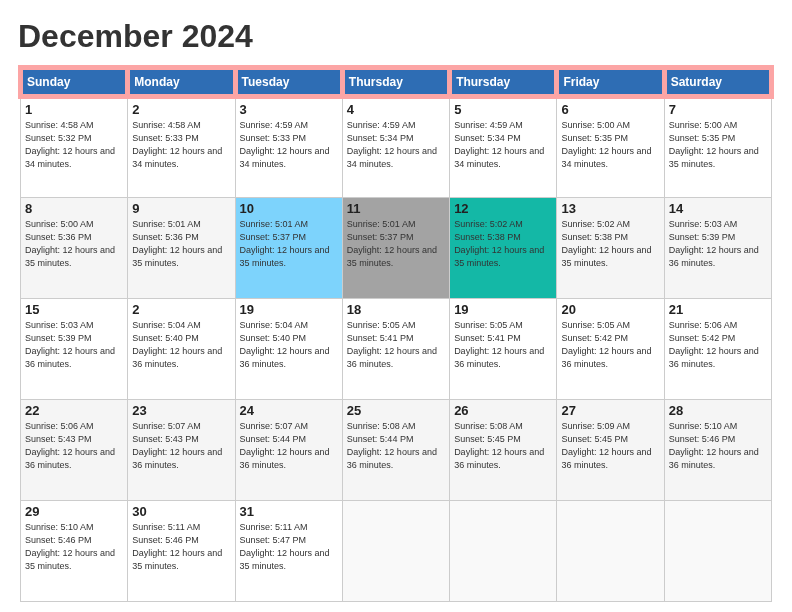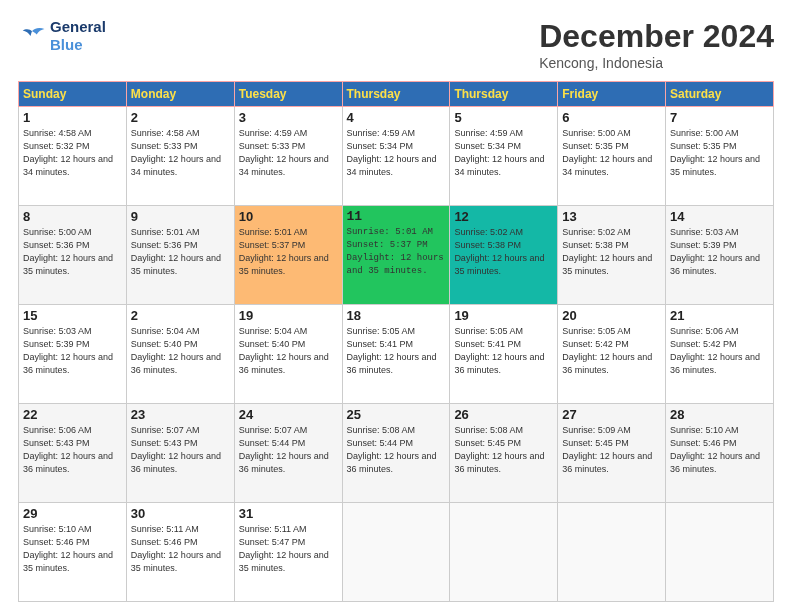--- a/index.html
+++ b/index.html
@@ -45,26 +45,26 @@
     }
     .calendar {
       flex: 1;
       border: 1px solid #ccc;
       border-collapse: collapse;
       width: 100%;
       table-layout: fixed;
     }
     .calendar th {
       background: #2e6db4;
-      color: #fde047;
+      color: #ffffff;
       font-size: 12px;
       font-weight: bold;
       padding: 5px 4px;
       text-align: left;
-      border: 1px solid #fca5a5;
+      border: 5px solid #fca5a5;
     }
     .calendar td {
       border: 1px solid #ccc;
       vertical-align: top;
       padding: 3px 4px;
       font-size: 9.5px;
       color: #333;
       background: #fff;
       height: 80px;
     }
@@ -85,33 +85,22 @@
     }
     .empty {
       background: #f9f9f9 !important;
     }
   </style>
 </head>
 <body>
 
 <div class="page">
   <div class="header">
-    <div class="logo">
-      <svg class="logo-bird" viewBox="0 0 36 28">
-        <path d="M18 8 C20 4, 28 2, 34 5 C30 6, 26 8, 24 12 C22 10, 20 9, 18 8Z" fill="#4a90d9"></path>
-        <path d="M18 8 C16 5, 10 4, 6 7 C10 8, 14 10, 16 14 C17 12, 17 10, 18 8Z" fill="#2e6db4"></path>
-      </svg>
-      <div>
-        <div style="font-size:15px;font-weight:bold;color:#1a3a6b;line-height:1.2;">General</div>
-        <div style="font-size:15px;font-weight:bold;color:#4a90d9;line-height:1.2;">Blue</div>
-      </div>
-    </div>
     <div class="title-block">
       <div class="month-title">December 2024</div>
-      <div class="location">Kencong, Indonesia</div>
     </div>
   </div>
 
   <table class="calendar">
     <thead>
       <tr>
 
       <th>Sunday</th>
           <th>Monday</th>
           <th>Tuesday</th>
@@ -190,29 +179,29 @@
           </div>
         </td>
           <td style="background: rgb(245, 245, 245);">
           <span class="day-num">9</span>
           <div class="day-info">
             Sunrise: 5:01 AM<br>
             Sunset: 5:36 PM<br>
             Daylight: 12 hours and 35 minutes.
           </div>
         </td>
-          <td style="background: #fdba74;">
+          <td style="background: #7dd3fc;">
           <span class="day-num">10</span>
           <div class="day-info">
             Sunrise: 5:01 AM<br>
             Sunset: 5:37 PM<br>
             Daylight: 12 hours and 35 minutes.
           </div>
         </td>
-          <td style="background: #22c55e; font-family: Liberation Mono, monospace;">
+          <td style="background: #a3a3a3;">
           <span class="day-num">11</span>
           <div class="day-info">
             Sunrise: 5:01 AM<br>
             Sunset: 5:37 PM<br>
             Daylight: 12 hours and 35 minutes.
           </div>
         </td>
           <td style="background: #14b8a6; margin-top: 20px;">
           <span class="day-num">12</span>
           <div class="day-info">

